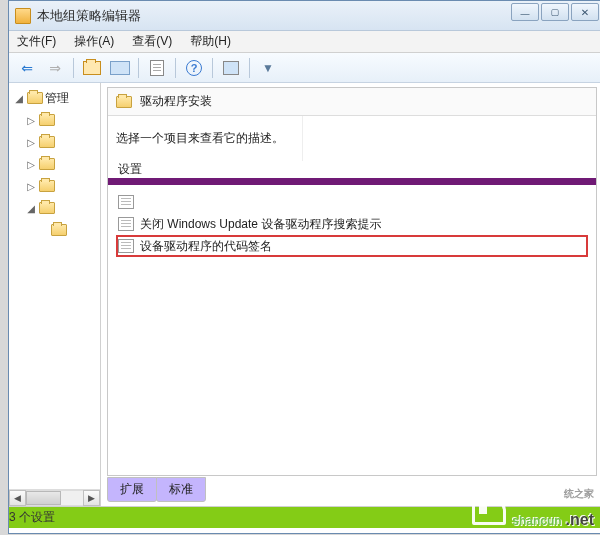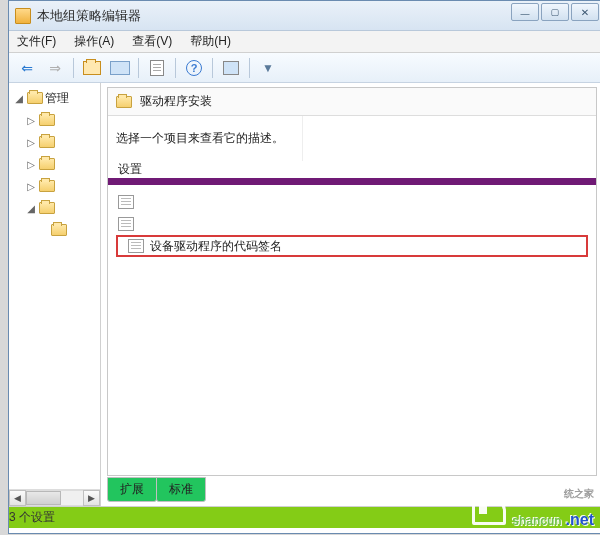--- a/index.html
+++ b/index.html
@@ -59,30 +59,30 @@
     
     .content-split { display: flex; height: calc(100% - 28px); flex-direction: column; }
     .desc-col { width: 195px; padding: 14px 8px; color: #222; border-right: 1px solid #eee; }
     .list-col { flex: 1; }
     .list-header { height: 24px; border-bottom: 7px solid #701a75; display: flex; align-items: center; padding-left: 10px; color: #222; background: #fff; }
     .list-body { padding: 6px 8px; }
     .list-item { display: flex; align-items: center; height: 22px; gap: 6px; padding-left: 2px; }
     .setting-icon { width: 16px; height: 14px; border: 1px solid #999; background: #fff; position: relative; flex-shrink: 0; }
     .setting-icon::after { content:""; position:absolute; left:2px; top:2px; right:2px; height:1px; background:#bbb; box-shadow: 0 3px 0 #bbb, 0 6px 0 #bbb; }
     .list-label { color: #222; }
-    .highlighted { border: 2px solid #d83a3a; padding: 0 3px 0 10px; }
+    .highlighted { border: 2px solid #d83a3a; padding: 0 3px 0 0; }
     
     .tabs { position: absolute; bottom: 4px; left: 6px; display: flex; }
-    .tab { padding: 3px 12px; border: 1px solid #c0c0c0; background: #22c55e; border-top-left-radius: 0; border-top-right-radius: 0; border-bottom-left-radius: 3px; border-bottom-right-radius: 3px; margin-right: -1px; color: #222; }
+    .tab { padding: 3px 12px; border: 1px solid #c0c0c0; background: #c4b5fd; border-top-left-radius: 0; border-top-right-radius: 0; border-bottom-left-radius: 3px; border-bottom-right-radius: 3px; margin-right: -1px; color: #222; }
     
     .statusbar { height: 22px; background: #84cc16; border-top: 1px solid #d0d0d0; display: flex; align-items: center; color: #333; }
     
     
     .watermark { position: absolute; right: 6px; bottom: 6px; color: #6fc24a; font-size: 30px; font-weight: bold; text-shadow: 1px 1px 0 #fff, -1px -1px 0 #fff; display: flex; align-items: baseline; gap: 4px; opacity: 0.95; }
-    .watermark .net { color: #1d4ed8; font-size: 16px; }
+    .watermark .net { color: #404040; font-size: 16px; }
     .watermark .cn { color: #999; font-size: 10px; position: absolute; top: -10px; right: 0; }
     .wm-icon { width: 34px; height: 28px; border: 3px solid #fff; border-radius: 2px 14px 2px 2px; background: transparent; margin-right: 2px; position: relative; }
     .wm-icon::after { content:""; position:absolute; left:4px; top:6px; width:8px; height:8px; background:#fff; }
   </style>
 </head>
 <body>
 
 <div class="window">
   <div class="titlebar">
     <div class="titlebar-icon"></div>
@@ -188,20 +188,21 @@
           <div class="list-col">
             <div class="list-header">
               <span>设置</span>
             </div>
             <div class="list-body">
               <div class="list-item">
                 <div class="setting-icon"></div>
               </div>
               <div class="list-item">
                 <div class="setting-icon"></div>
+                <span class="list-label">关闭 Windows Update 设备驱动程序搜索提示</span>
               </div>
               <div class="list-item highlighted">
                 <div class="setting-icon"></div>
                 <span class="list-label">设备驱动程序的代码签名</span>
               </div>
             </div>
           </div>
         </div>
       </div>
       <div class="tabs">

